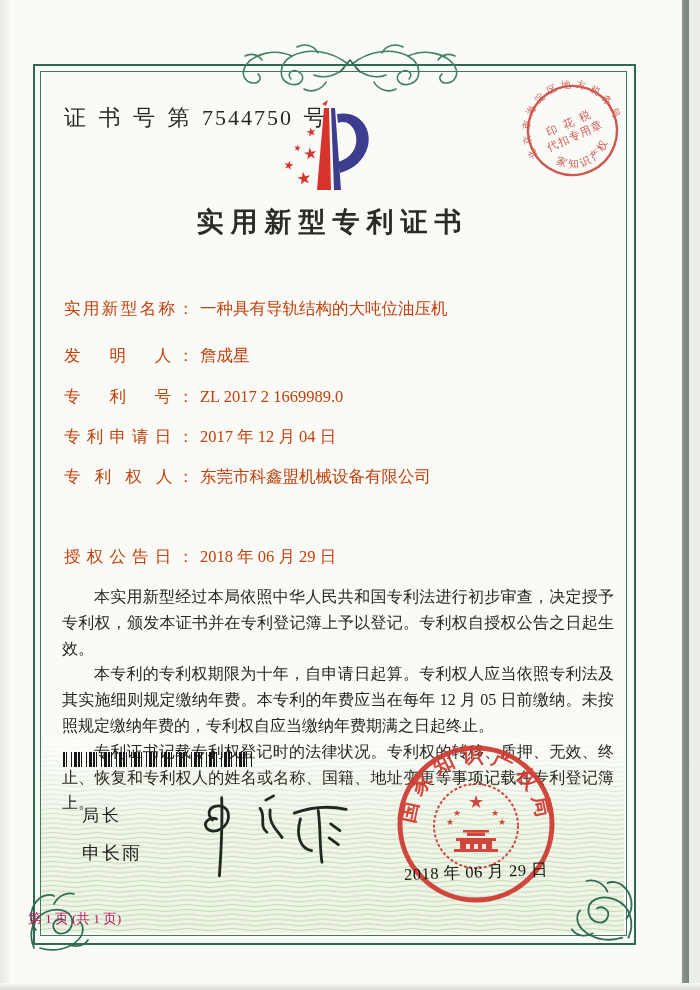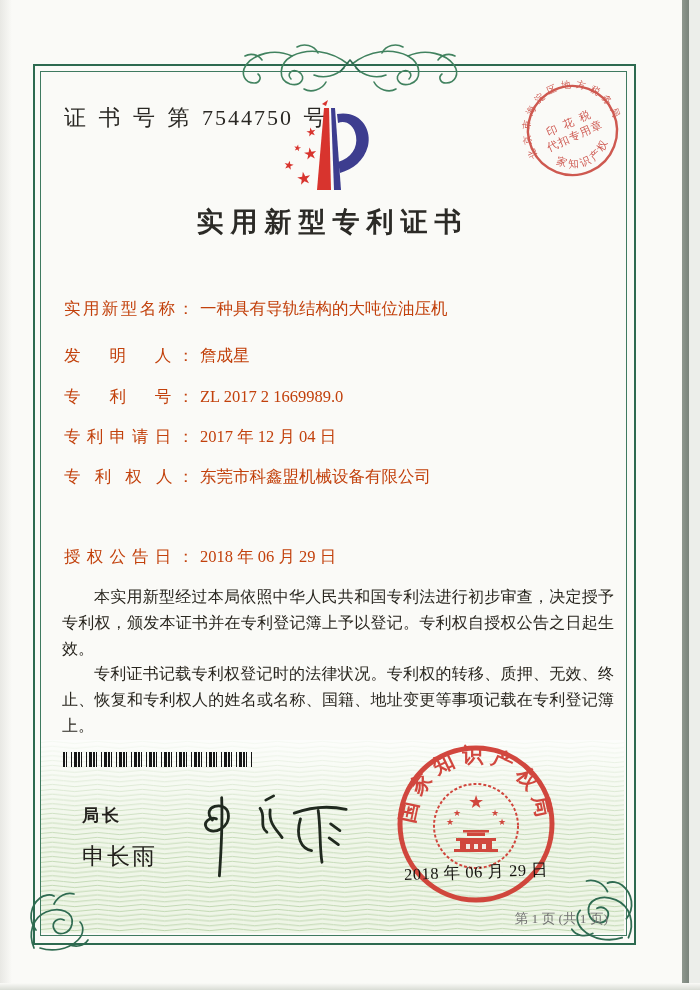--- a/index.html
+++ b/index.html
@@ -25,25 +25,25 @@
   .row{left:64px;width:560px;font-size:16.5px;color:#c2410c;z-index:3;position:absolute;line-height:25px;}
   .flabel{display:inline-block;width:130px;text-align:justify;text-align-last:justify;vertical-align:top;}
   .fval{display:inline-block;margin-left:6px;vertical-align:top;max-width:420px;}
   .pair2{position:absolute;left:308px;top:0;}
   .pair2 .flabel{width:96px;}
   .paras{left:62px;top:584px;width:552px;z-index:3;}
   .paras p{margin:0;font-size:16px;line-height:25.8px;text-indent:2em;text-align:justify;color:#29261f;}
   .barcode{left:63px;top:752px;width:190px;height:15px;z-index:3;background:
     repeating-linear-gradient(90deg,#161616 0 2px,rgba(0,0,0,0) 2px 3px,#161616 3px 4px,rgba(0,0,0,0) 4px 8px,
     #161616 8px 9px,rgba(0,0,0,0) 9px 11px,#161616 11px 14px,rgba(0,0,0,0) 14px 15px);}
-  .sig-role{left:82px;top:804px;font-size:17px;letter-spacing:3px;color:#23211d;z-index:3;font-weight:bold;}
-  .sig-name{left:82px;top:841px;font-size:23px;letter-spacing:2px;color:#23211d;z-index:3;}
+  .sig-role{left:82px;top:804px;font-size:17px;letter-spacing:3px;color:#23211d;z-index:3;}
+  .sig-name{left:82px;top:841px;font-size:18px;letter-spacing:2px;color:#23211d;z-index:3;}
   .seal-date{left:404px;top:861px;width:170px;font-size:16.5px;letter-spacing:.5px;color:#14130f;
              transform:rotate(-2deg);z-index:6;}
-  .footer{left:8px;top:910px;width:600px;text-align:right;font-size:13.5px;color:#737373;z-index:3;}
+  .footer{left:28px;top:910px;width:600px;text-align:left;font-size:13.5px;color:#be185d;z-index:3;}
   svg{overflow:visible;}
   .z3{z-index:3;} .z4{z-index:4;} .z5{z-index:5;}
 </style>
 </head>
 <body>
 
 <div class="abs edge-left"></div>
 <div class="abs edge-right"></div>
 <div class="abs edge-right-outer"></div>
 <div class="abs edge-bottom"></div>
@@ -150,20 +150,21 @@
 </div>
 <div class="row" style="top:506px">
   
 </div>
 <div class="row" style="top:544px">
   <span class="flabel">授权公告日：</span><span class="fval">2018 年 06 月 29 日</span>
 </div>
 
 <div class="abs paras">
   <p>本实用新型经过本局依照中华人民共和国专利法进行初步审查，决定授予专利权，颁发本证书并在专利登记簿上予以登记。专利权自授权公告之日起生效。</p>
+  <p>本专利的专利权期限为十年，自申请日起算。专利权人应当依照专利法及其实施细则规定缴纳年费。本专利的年费应当在每年 12 月 05 日前缴纳。未按照规定缴纳年费的，专利权自应当缴纳年费期满之日起终止。</p>
   <p>专利证书记载专利权登记时的法律状况。专利权的转移、质押、无效、终止、恢复和专利权人的姓名或名称、国籍、地址变更等事项记载在专利登记簿上。</p>
 </div>
 
 <div class="abs barcode"></div>
 
 <div class="abs sig-role">局长</div>
 <div class="abs sig-name">申长雨</div>
 <svg class="abs z4" style="left:183px;top:790px;transform:rotate(-2deg);" width="175" height="90" viewBox="0 0 175 90">
   <g stroke="#20291f" stroke-width="2.8" fill="none" stroke-linecap="round" stroke-linejoin="round">
     <path d="M30,28 C18,14 44,8 46,22 C48,36 30,44 24,36 C20,30 28,24 34,27"></path>

